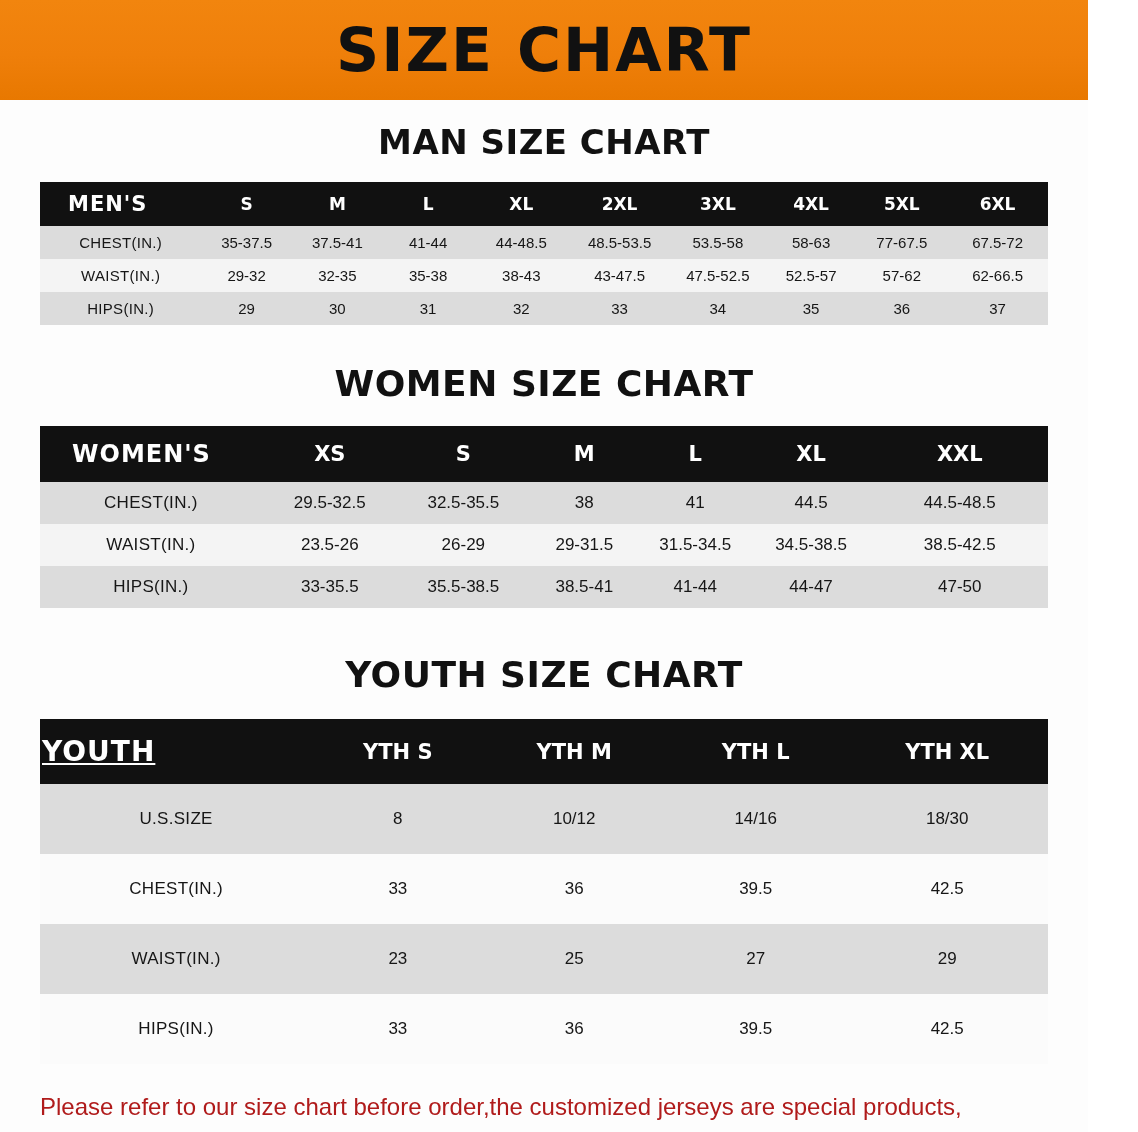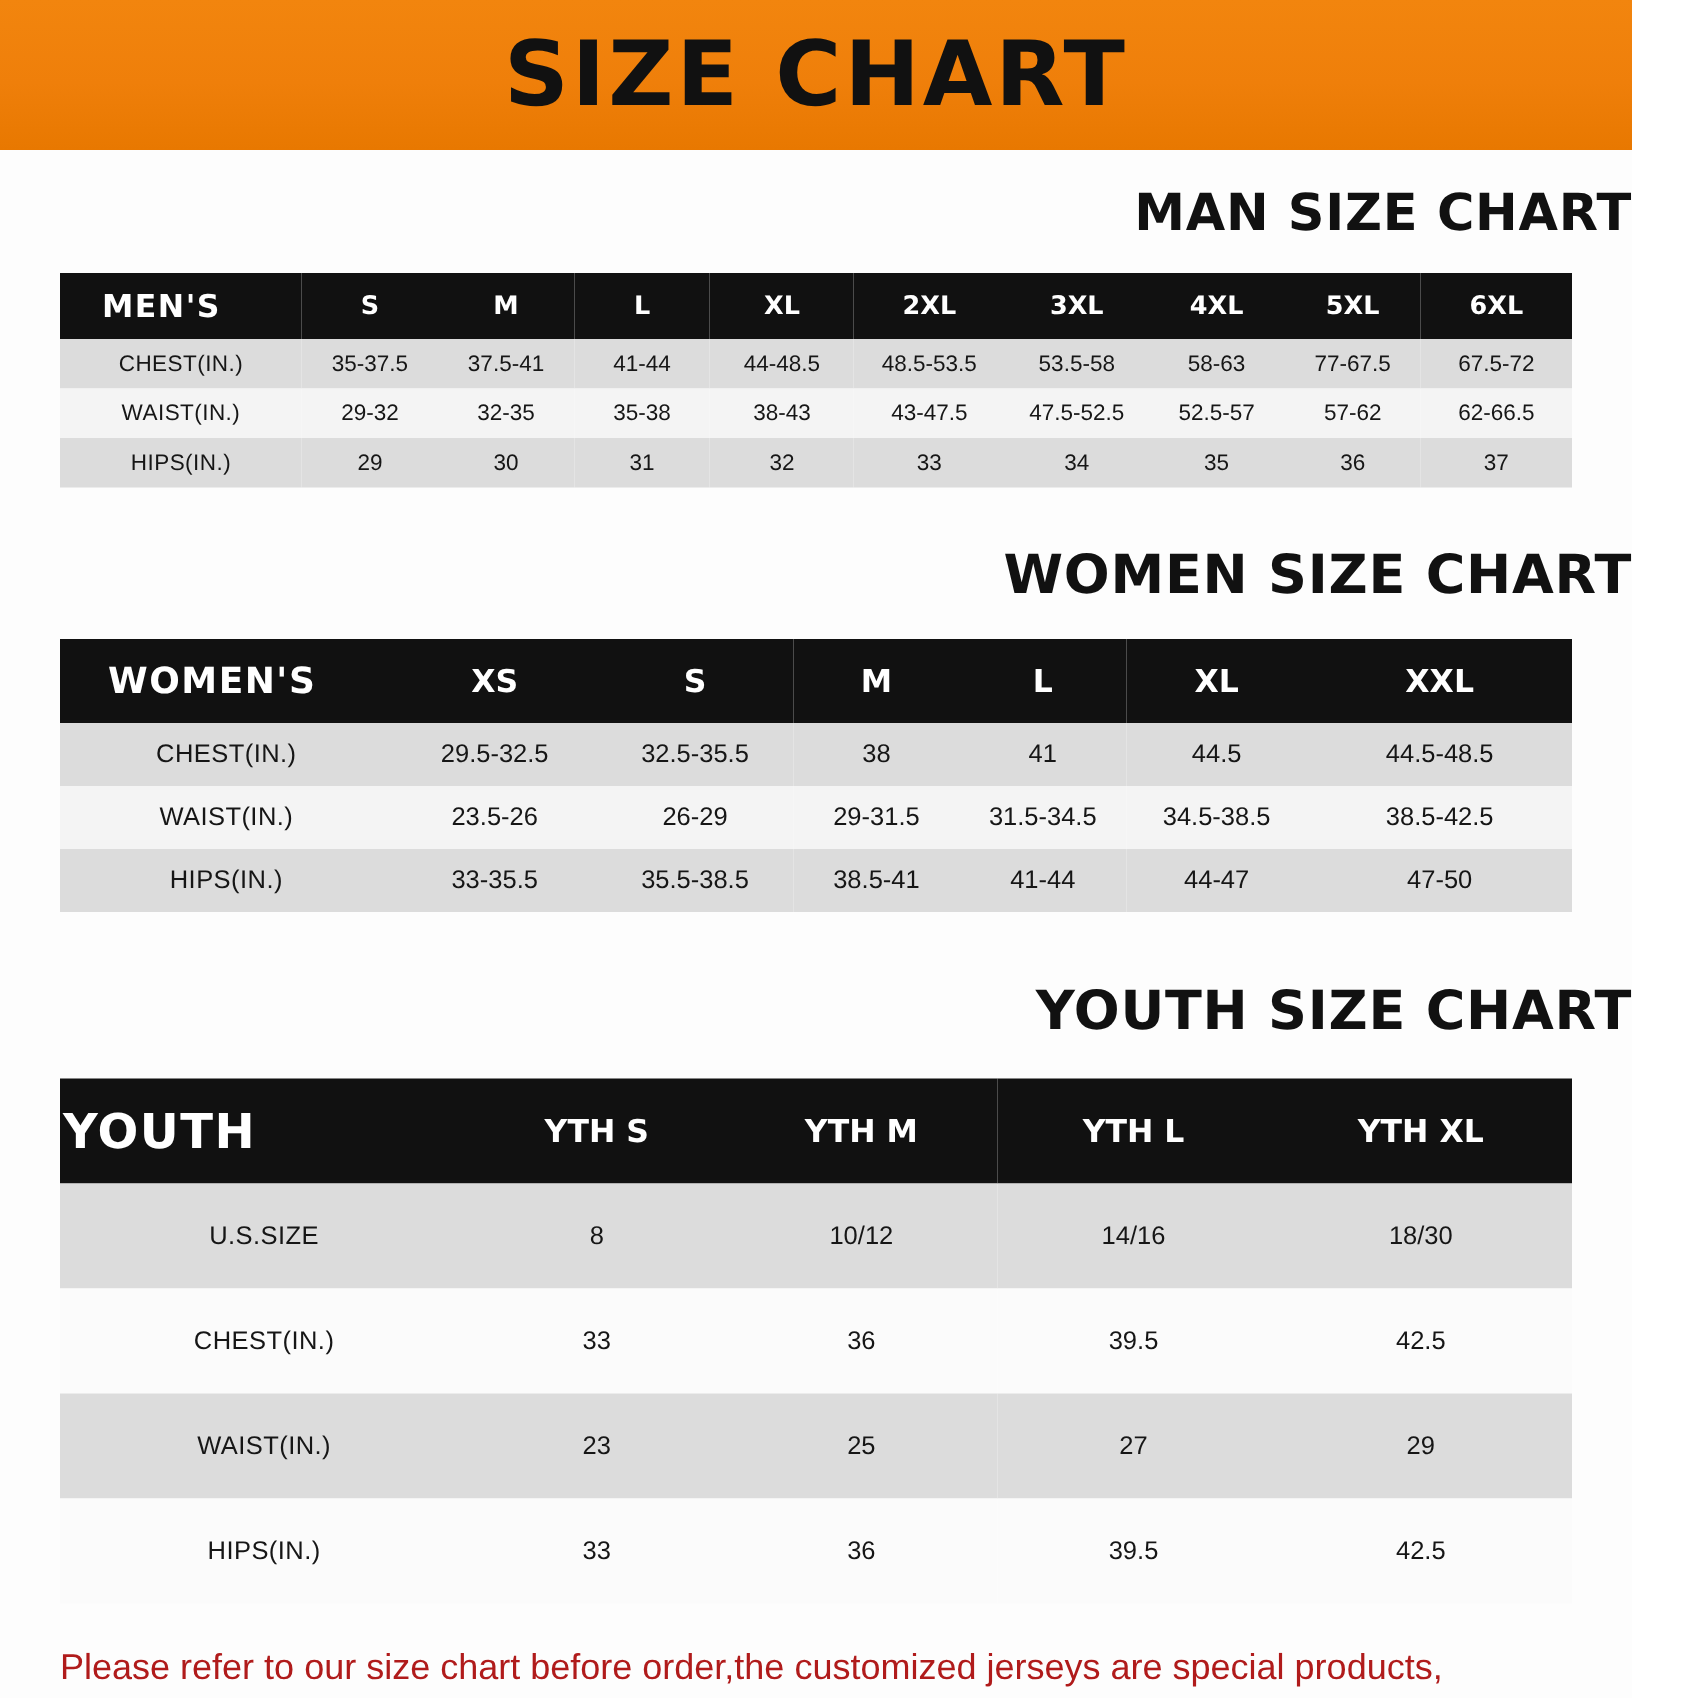--- a/index.html
+++ b/index.html
@@ -33,21 +33,21 @@
     font-weight: bold;
     font-size: 60px;
     letter-spacing: 2px;
     color: #111111;
     line-height: 1;
     text-align: center;
   }
 
   
   .section-title {
-    text-align: right;
+    text-align: center;
     font-family: "DejaVu Sans", sans-serif;
     font-weight: bold;
     color: #111111;
     letter-spacing: 0.5px;
   }
   .title-man {
     font-size: 34px;
     margin-top: 22px;
     margin-bottom: 20px;
   }
@@ -107,21 +107,21 @@
   #men-table tbody td.first-col { font-size: 15px; }
 
   
   #women-table thead th { font-size: 21px; padding: 14px 2px; }
   #women-table thead th.first-col { font-size: 24px; padding-left: 32px; }
   #women-table tbody td { font-size: 17px; padding: 11px 2px; }
   #women-table tbody td.first-col { font-size: 17px; }
 
   
   #youth-table thead th { font-size: 21px; padding: 16px 2px; }
-  #youth-table thead th.first-col { font-size: 32px; }
+  #youth-table thead th.first-col { font-size: 28px; text-decoration: underline; }
   #youth-table tbody td { font-size: 17px; padding: 25px 2px; }
   #youth-table tbody td.first-col { font-size: 17px; }
   #youth-table tbody tr.row-plain td { background: #fbfbfb; }
 
   
   .note {
     margin: 26px 40px 0 40px;
     color: #b01b1b;
     font-family: "Liberation Sans", sans-serif;
     font-size: 24px;

